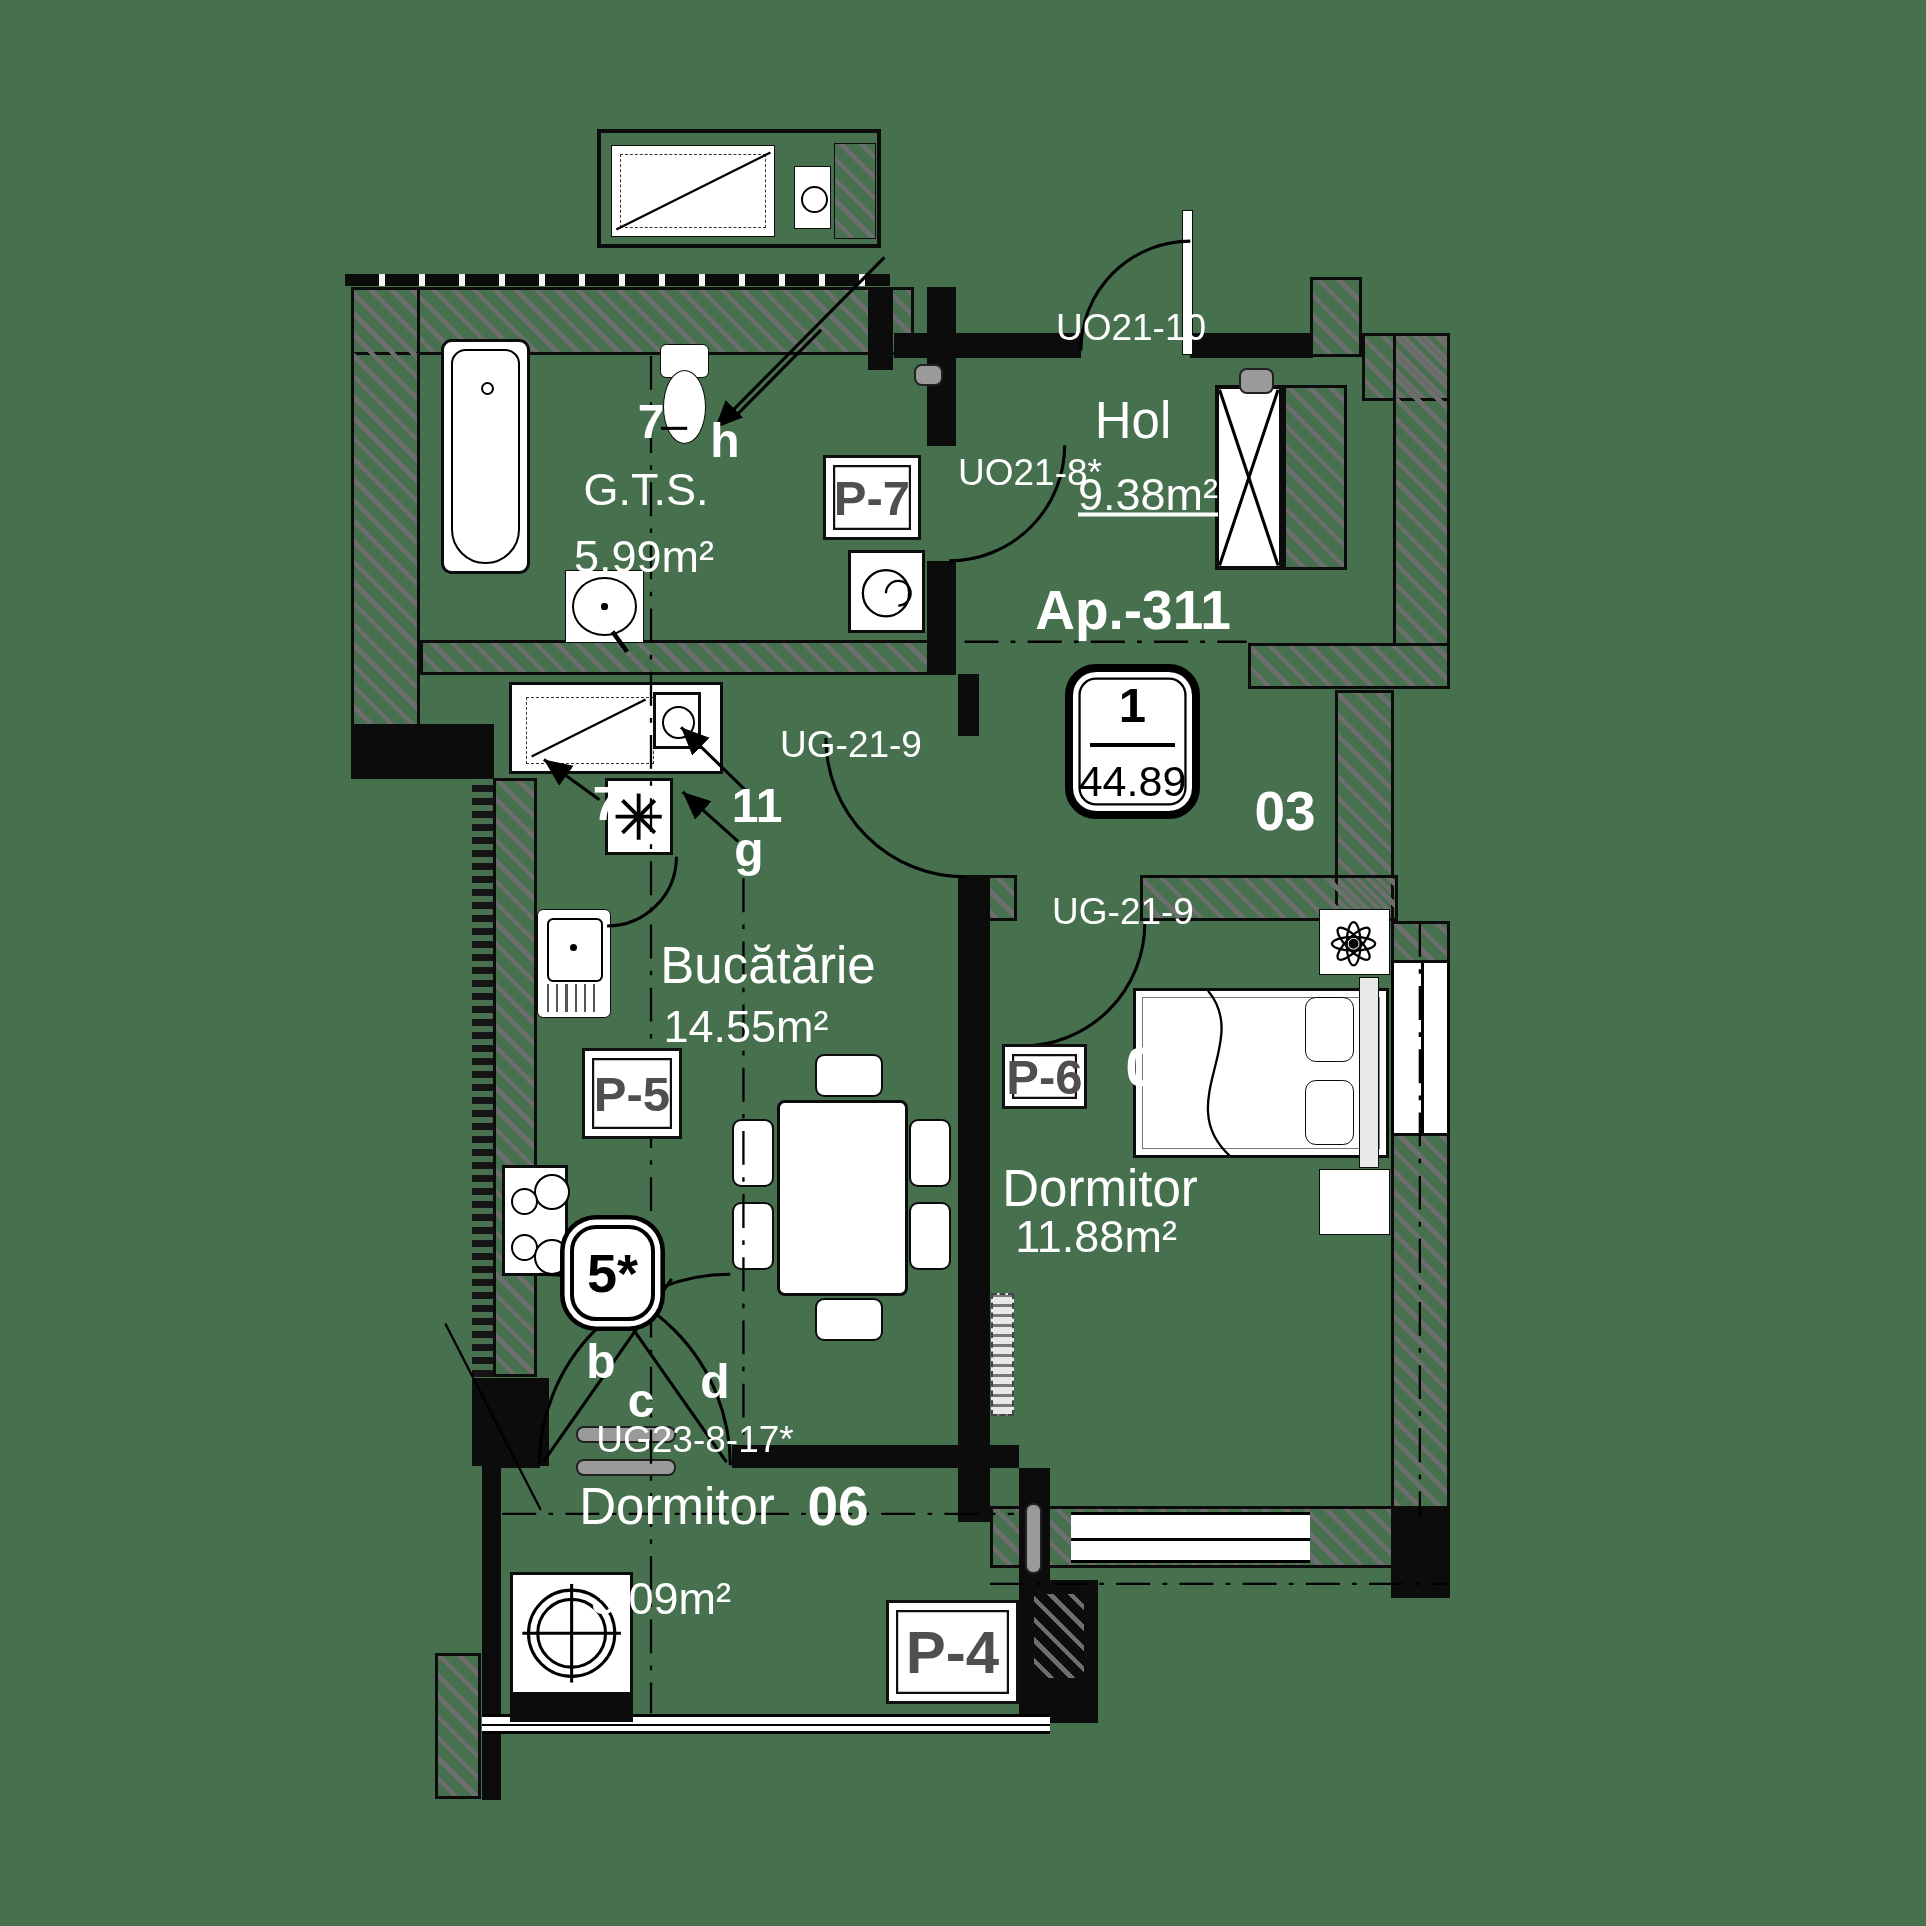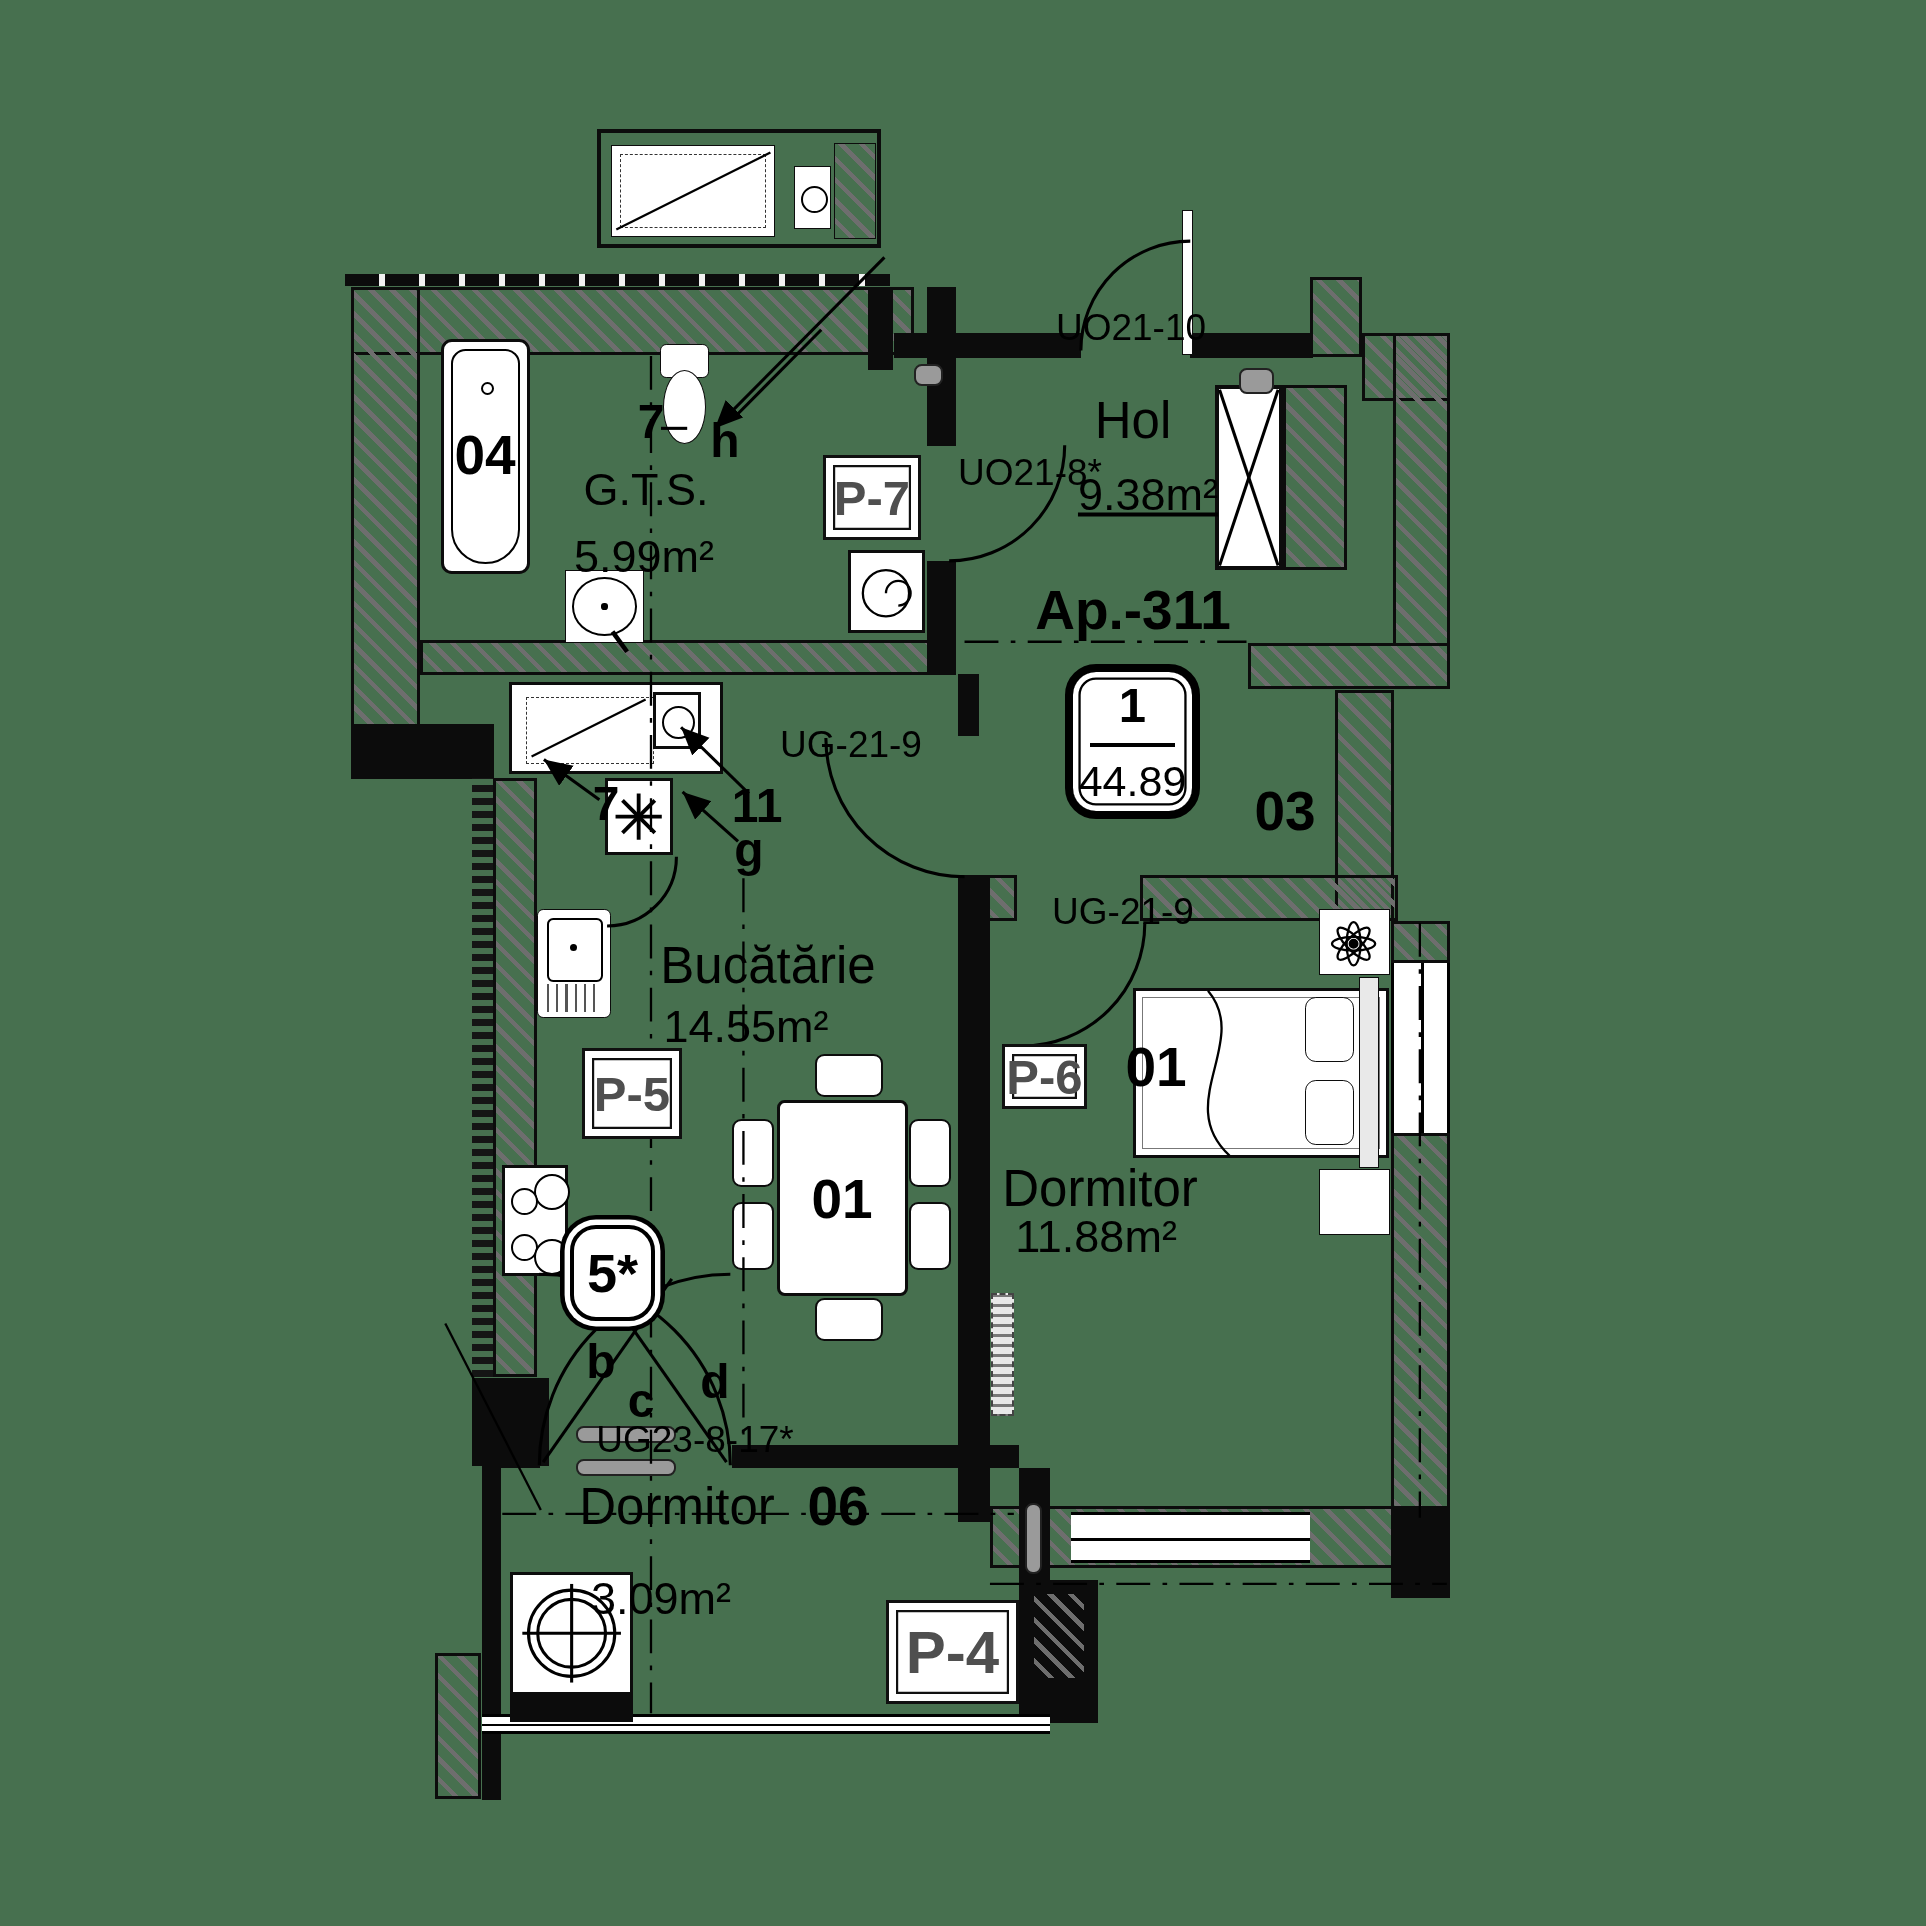--- a/index.html
+++ b/index.html
@@ -5,21 +5,21 @@
   html,body{margin:0;padding:0;background:#47704F;}
   .stage{position:relative;width:1926px;height:1926px;background:#47704F;overflow:hidden;
          font-family:"Liberation Sans","DejaVu Sans",sans-serif;}
   .el{position:absolute;box-sizing:border-box;}
   .w{background:#0c0c0c;}
   .hz{border:3.1px solid #0c0c0c;background:repeating-linear-gradient(45deg,rgba(0,0,0,0) 0 10px,#6e6e6e 10px 14.6px);}
   .dstrip{background:repeating-linear-gradient(0deg,#151515 0 7px,rgba(0,0,0,0) 7px 13px);}
   .comb{background:repeating-linear-gradient(90deg,#0c0c0c 0 34px,#f2f2f2 34px 40px);}
   .paper{background:#fff;border:3.1px solid #0c0c0c;}
   .thin{border-width:1.5px;}
-  .lbl{position:absolute;transform:translate(-50%,-50%);color:#000000;white-space:nowrap;line-height:1;}
+  .lbl{position:absolute;transform:translate(-50%,-50%);color:#ffffff;white-space:nowrap;line-height:1;}
   .nm{font-size:51px;}
   .ar{font-size:45px;}
   .door{font-size:37px;}
   .ltr{font-size:48px;font-weight:bold;}
   .num{font-size:55px;font-weight:bold;}
   .pbadge{display:flex;align-items:center;justify-content:center;background:#fff;border:3.1px solid #101010;
           box-shadow:inset 0 0 0 7px #fff,inset 0 0 0 9.2px #101010;color:#4f4f4f;font-weight:bold;}
   .fs64{font-size:49px;} .fs78{font-size:60px;}
   .unitb{display:flex;flex-direction:column;align-items:center;justify-content:space-around;background:#fff;
          border:8.5px solid #000;border-radius:31px;box-shadow:inset 0 0 0 5.4px #fff,inset 0 0 0 7.7px #000;}

